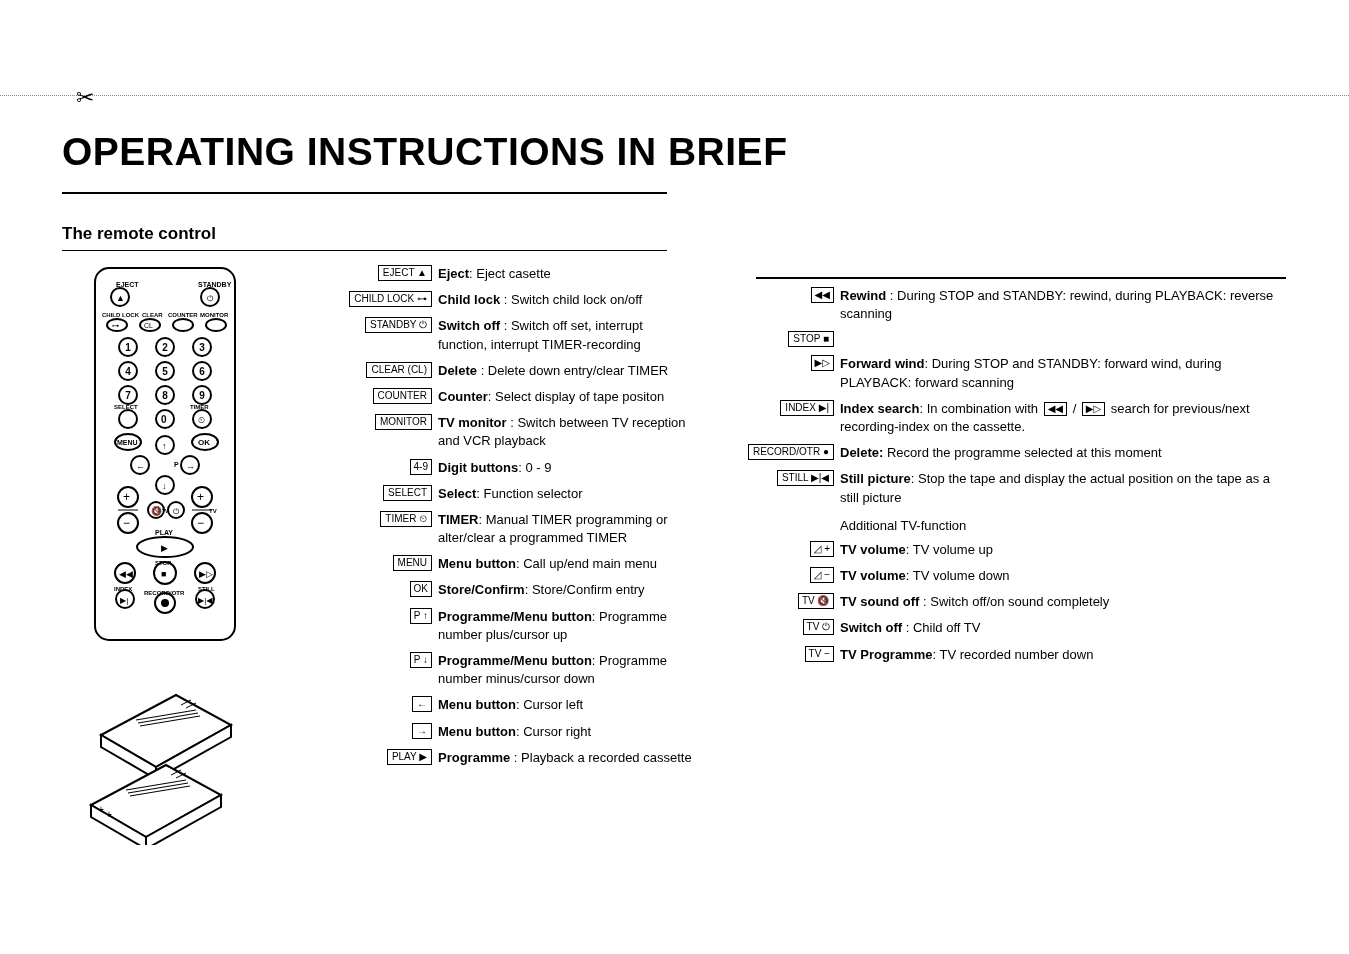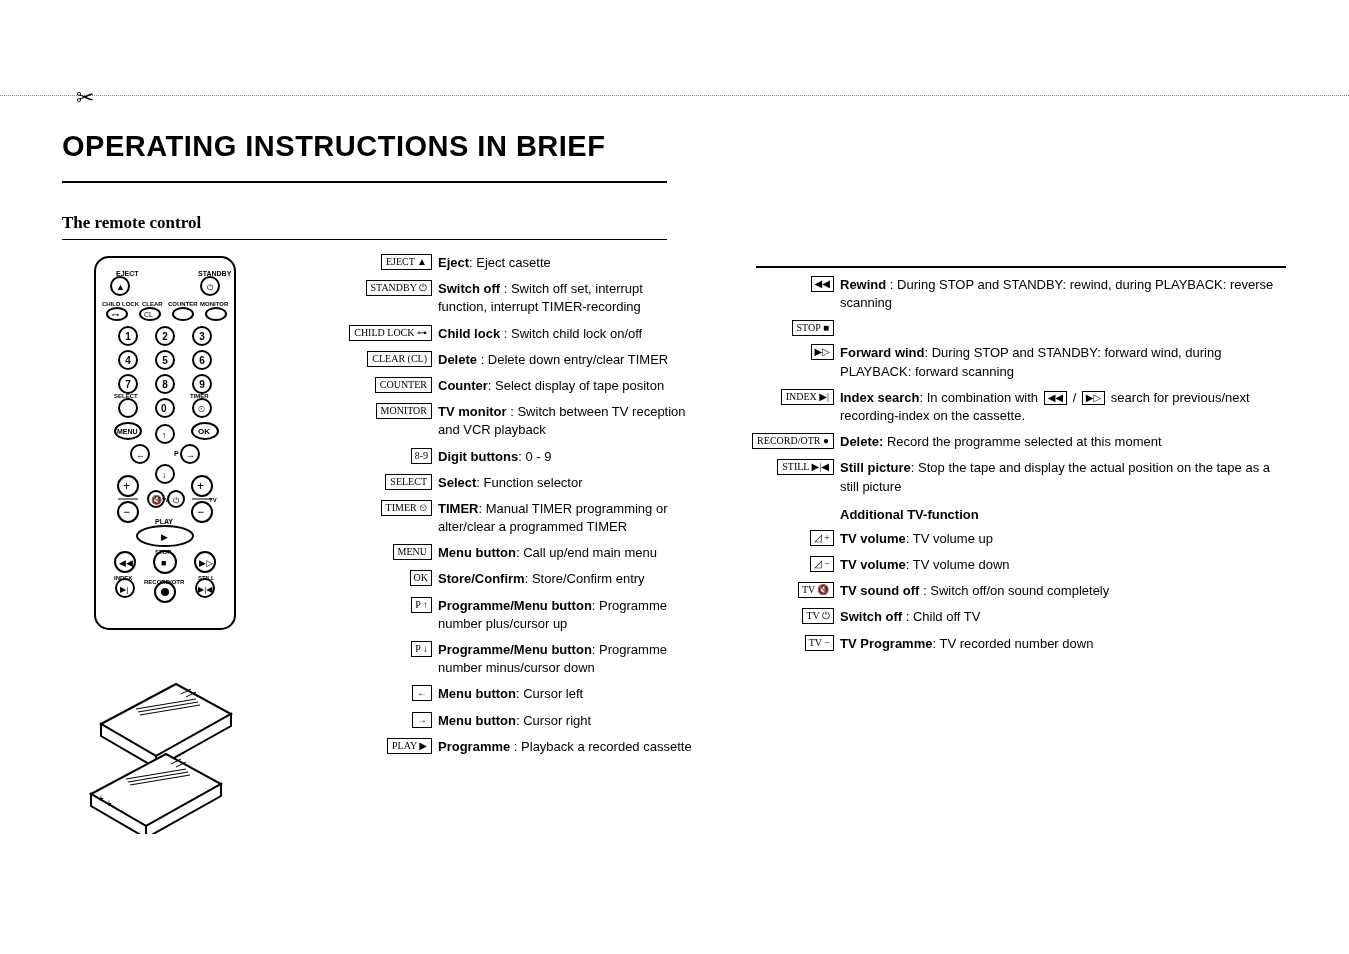--- a/index.html
+++ b/index.html
@@ -1,34 +1,34 @@
 <!DOCTYPE html>
 <html><head>
 <meta charset="utf-8">
 <style>
   * { box-sizing: border-box; }
   body { margin: 0; font-family: Arial, Helvetica, sans-serif; color:#000; width:1349px; height:954px; background:#fff; position:relative; }
   .scissor-line { position:absolute; top:95px; left:0; width:100%; border-top:1px dotted #888; }
   .scissor-icon { position:absolute; top:85px; left:76px; font-size:22px; color:#000; }
   .page { position:absolute; top:130px; left:62px; width:1250px; }
-  h1 { font-family: "Arial Narrow", Arial, sans-serif; font-size:29px; font-weight:700; letter-spacing:0.5px; margin:0 0 18px 0; }
+  h1 { font-family: "Arial Narrow", Arial, sans-serif; font-size:39px; font-weight:700; letter-spacing:0.5px; margin:0 0 18px 0; }
   .h1-underline { border-top:2px solid #000; width:605px; margin-bottom:30px;}
-  h2 { font-size:17px; font-weight:700; margin:0 0 6px 0;font-family:Liberation Serif, serif; }
+  h2 { font-size:17px; font-weight:700; margin:0 0 6px 0; }
   .h2-underline { border-top:1px solid #000; width:605px; margin-bottom:14px;}
   .columns { display:flex; gap:62px; }
   .colA { width:230px; flex:0 0 auto; }
   .colB { width:340px; flex:0 0 auto; font-size:13px; line-height:1.4; }
   .colC { width:530px; flex:0 0 auto; font-size:13px; line-height:1.4; padding-top:12px;}
   .colC-border { border-top:2px solid #000; margin-bottom:8px; }
   .entry { display:flex; align-items:flex-start; margin-bottom:8px; }
-  .btn { display:inline-flex; align-items:center; justify-content:center; border:1px solid #000; font-size:10px; font-family: Liberation Serif, serif; padding:1px 4px; height:16px; min-width:34px; margin-right:6px; flex:0 0 auto; white-space:nowrap; }
+  .btn { display:inline-flex; align-items:center; justify-content:center; border:1px solid #000; font-size:10px; font-family: Liberation Sans, sans-serif; padding:1px 4px; height:16px; min-width:34px; margin-right:6px; flex:0 0 auto; white-space:nowrap; }
   .btn.sm { min-width:20px; padding:1px 3px;}
   .desc { flex:1; }
   .desc b { font-weight:700; }
-  .subhead { font-weight:700; margin:10px 0 6px 84px; font-size:13px;}
+  .subhead { font-weight:400; margin:10px 0 6px 84px; font-size:13px;}
   .btn-col { width:78px; display:flex; justify-content:flex-end; flex:0 0 auto; margin-right:6px;}
   .btn-col .btn { margin-right:0;}
   .remote-img { width:150px; height:380px; border:0; position:relative; margin-left:28px; }
   .cassette-img { width:160px; height:170px; margin-top:30px; margin-left:24px; position:relative;}
   svg { display:block; }
   .inline-btn { display:inline-flex; align-items:center; justify-content:center; border:1px solid #000; font-size:10px; padding:0 3px; height:14px; vertical-align:middle; margin:0 2px;}
 </style>
 </head>
 <body>
 
@@ -181,51 +181,51 @@
 
     <div class="colB">
       <div class="entry">
           <div class="btn-col">
             <span class="btn">EJECT ▲</span>
           </div>
           <div class="desc"><b>Eject</b><span>: Eject casette</span></div>
         </div>
       <div class="entry">
           <div class="btn-col">
+            <span class="btn">CHILD LOCK ⊶</span>
+          </div>
+          <div class="desc"><b>Child lock</b><span> : Switch child lock on/off</span></div>
+        </div>
+      <div class="entry">
+          <div class="btn-col">
             <span class="btn">STANDBY ⏻</span>
           </div>
           <div class="desc"><b>Switch off</b><span> : Switch off set, interrupt function, interrupt TIMER-recording</span></div>
         </div>
       <div class="entry">
           <div class="btn-col">
-            <span class="btn">CHILD LOCK ⊶</span>
-          </div>
-          <div class="desc"><b>Child lock</b><span> : Switch child lock on/off</span></div>
-        </div>
-      <div class="entry">
-          <div class="btn-col">
             <span class="btn">CLEAR (CL)</span>
           </div>
           <div class="desc"><b>Delete</b><span> : Delete down entry/clear TIMER</span></div>
         </div>
       <div class="entry">
           <div class="btn-col">
             <span class="btn">COUNTER</span>
           </div>
           <div class="desc"><b>Counter</b><span>: Select display of tape positon</span></div>
         </div>
       <div class="entry">
           <div class="btn-col">
             <span class="btn">MONITOR</span>
           </div>
           <div class="desc"><b>TV monitor</b><span> : Switch between TV reception and VCR playback</span></div>
         </div>
       <div class="entry">
           <div class="btn-col">
-            <span class="btn sm">8-9</span>
+            <span class="btn sm">4-9</span>
           </div>
           <div class="desc"><b>Digit buttons</b><span>: 0 - 9</span></div>
         </div>
       <div class="entry">
           <div class="btn-col">
             <span class="btn">SELECT</span>
           </div>
           <div class="desc"><b>Select</b><span>: Function selector</span></div>
         </div>
       <div class="entry">

